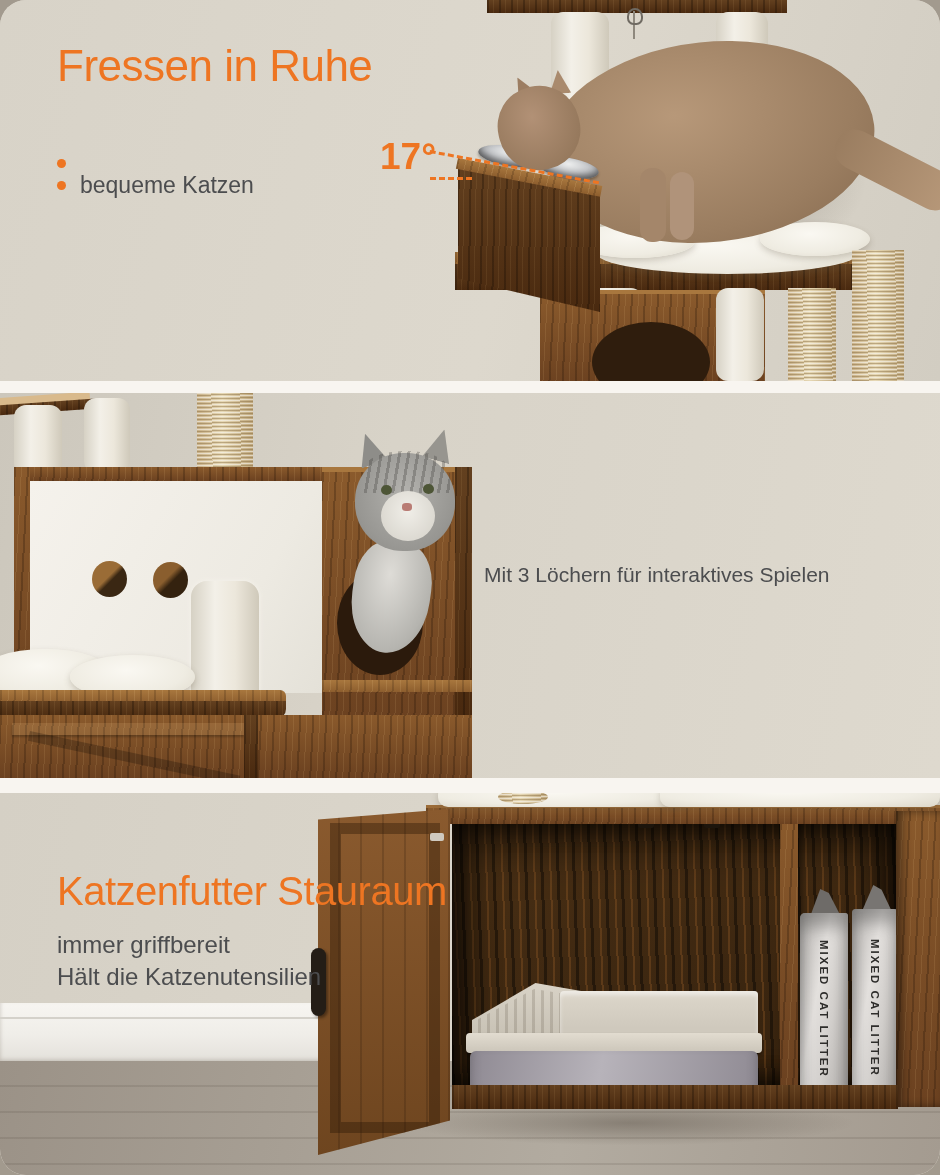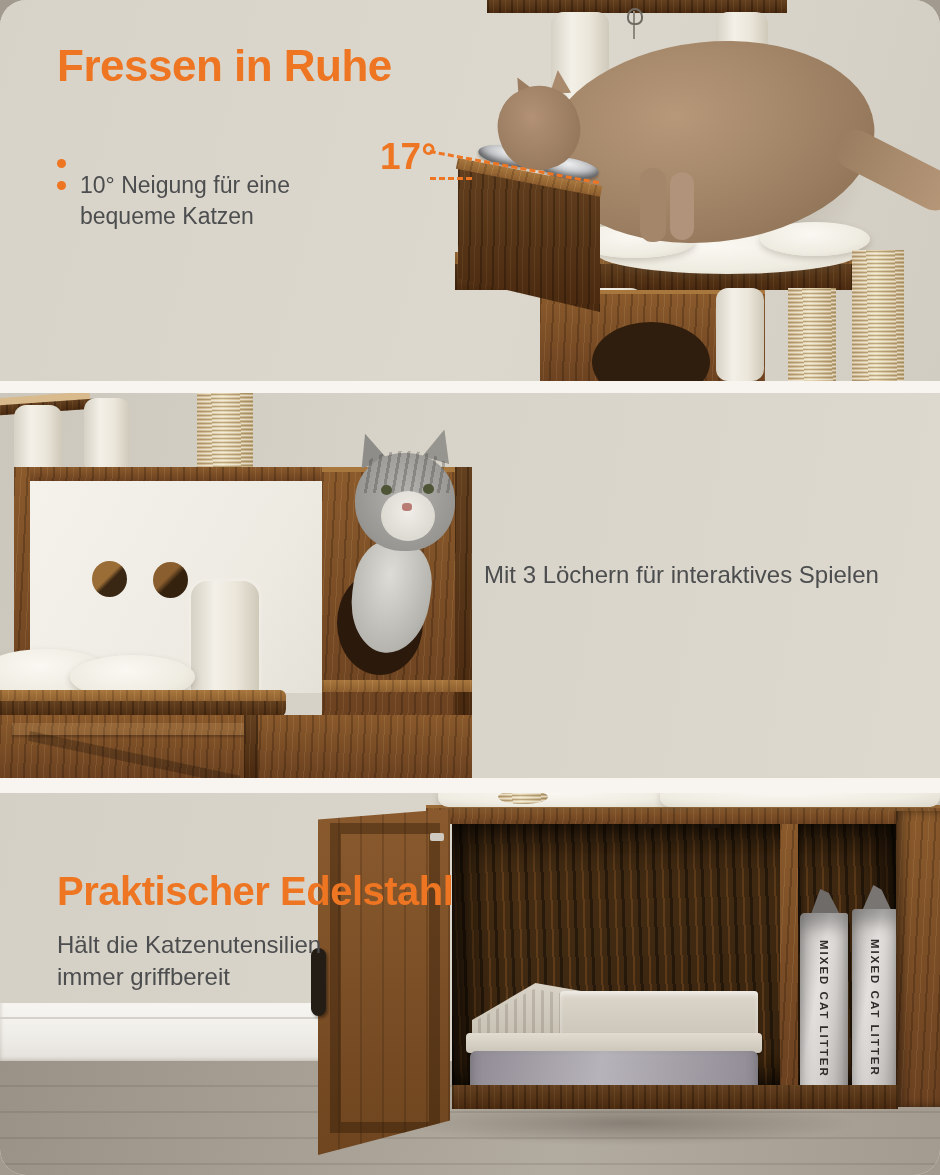--- a/index.html
+++ b/index.html
@@ -18,21 +18,21 @@
   .wall2{inset:0;background:linear-gradient(100deg,#ccc7bc 0%,#d8d3c8 40%,#ded9ce 100%);}
   .wall3{inset:0;background:linear-gradient(100deg,#d5d0c5 0%,#dcd7cc 60%,#d0cbc0 100%);}
   .wood-light{background-image:repeating-linear-gradient(93deg,rgba(30,15,4,.18) 0 2px,rgba(0,0,0,0) 2px 8px,rgba(255,220,160,.12) 8px 9px,rgba(0,0,0,0) 9px 14px),linear-gradient(180deg,#a8773e,#8d5e2e);}
   .wood-mid{background-image:repeating-linear-gradient(93deg,rgba(30,15,4,.25) 0 2px,rgba(0,0,0,0) 2px 7px,rgba(255,215,150,.10) 7px 8px,rgba(0,0,0,0) 8px 13px),linear-gradient(180deg,#8a5a2c,#6b4120);}
   .wood-dark{background-image:repeating-linear-gradient(91deg,rgba(20,10,2,.3) 0 2px,rgba(0,0,0,0) 2px 6px,rgba(255,210,140,.08) 6px 7px,rgba(0,0,0,0) 7px 12px),linear-gradient(180deg,#63401f,#49290f);}
   .wood-interior{background-image:repeating-linear-gradient(88deg,rgba(0,0,0,.40) 0 3px,rgba(0,0,0,0) 3px 9px,rgba(170,105,45,.28) 9px 11px,rgba(0,0,0,0) 11px 16px),linear-gradient(160deg,#4a3015,#33200d);box-shadow:inset 0 25px 45px rgba(0,0,0,.55),inset 0 -12px 25px rgba(0,0,0,.4),inset 18px 0 30px rgba(0,0,0,.45),inset -18px 0 30px rgba(0,0,0,.45);}
   .sisal{background-image:repeating-linear-gradient(178deg,rgba(255,255,255,.5) 0 1px,rgba(0,0,0,0) 1px 2px,rgba(120,90,45,.38) 2px 3px,rgba(0,0,0,0) 3px 4px),linear-gradient(90deg,#c9b28a,#e6d8b5 45%,#bfa87e);}
   .plush{background:linear-gradient(90deg,#d6d1c4 0%,#f3f0e8 35%,#ece7db 65%,#cfc9ba 100%);border-radius:12px;}
   .fluff{background:radial-gradient(ellipse at 45% 35%,#faf8f2 0%,#efece2 60%,#ddd8ca 100%);border-radius:50%;box-shadow:0 3px 6px rgba(90,80,60,.25);}
   .floor{background-image:repeating-linear-gradient(180deg,rgba(0,0,0,0) 0 24px,rgba(60,50,40,.12) 24px 26px),linear-gradient(100deg,#9b9287,#b2aba0 60%,#a49b90);}
-  .heading{color:var(--accent-orange);font-weight:bold;line-height:1.2;letter-spacing:-.5px;}
+  .heading{color:var(--accent-orange);font-weight:normal;line-height:1.2;letter-spacing:-.5px;}
   .h-xl{font-size:44px;}
   .h-l{font-size:40px;}
   .body-text{color:var(--text-dark);font-size:24px;line-height:32px;}
   .bullets{list-style:none;margin:0;padding:0;}
   .bullets li{display:flex;gap:14px;margin:0 0 2px 0;}
   .dot{width:9px;height:9px;border-radius:50%;background:var(--accent-orange);margin-top:11px;flex:none;}
   .bl{color:var(--text-dark);font-size:23px;line-height:31px;}
   .angle-label{color:var(--accent-orange);font-size:37px;font-weight:bold;}
   .dash{border-top:3.5px dashed var(--accent-orange);transform-origin:0 0;}
   .steel{background:radial-gradient(ellipse at 50% 30%,#eceded 0%,#c6c8cb 45%,#85878b 100%);border-radius:50%;box-shadow:inset 0 -4px 6px rgba(0,0,0,.45),0 2px 3px rgba(0,0,0,.3);}
@@ -91,21 +91,20 @@
     </div>
     <ul class="abs bullets" style="left:57px;top:148px;">
       <li>
         <span class="dot"></span>
         <div>
         </div>
       </li>
       <li>
         <span class="dot"></span>
         <div>
-          <div class="bl">10° Neigung für eine</div>
           <div class="bl">bequeme Katzen</div>
         </div>
       </li>
     </ul>
   </section>
 
   <div class="divider" style="height:12px;"></div>
 
   <section class="sec" style="height:385px;">
     <div class="abs wall2"></div>
@@ -139,21 +138,21 @@
     <div class="abs fluff" style="left:-20px;top:256px;width:130px;height:48px;"></div>
     <div class="abs fluff" style="left:70px;top:262px;width:125px;height:44px;"></div>
     <div class="abs wood-light" style="left:0;top:297px;width:286px;height:13px;border-radius:0 6px 0 0;"></div>
     <div class="abs wood-dark" style="left:0;top:308px;width:286px;height:18px;border-radius:0 0 10px 0;"></div>
     <div class="abs wood-light" style="left:322px;top:287px;width:150px;height:12px;"></div>
     <div class="abs wood-mid" style="left:0;top:322px;width:472px;height:63px;"></div>
     <div class="abs" style="left:12px;top:330px;width:232px;height:12px;background:rgba(255,215,150,.14);box-shadow:0 2px 2px rgba(0,0,0,.25);"></div>
     <div class="abs" style="left:30px;top:338px;width:215px;height:10px;background:rgba(0,0,0,.22);transform:rotate(12deg);transform-origin:0 0;"></div>
     <div class="abs wood-dark" style="left:244px;top:322px;width:14px;height:63px;"></div>
 
-    <div class="abs body-text" style="left:484px;top:166px;font-size:24px;">Mit 3 Löchern für interaktives Spielen</div>
+    <div class="abs body-text" style="left:484px;top:166px;font-size:21px;">Mit 3 Löchern für interaktives Spielen</div>
   </section>
 
   <div class="divider" style="height:15px;"></div>
 
   <section class="sec" style="height:382px;">
     <div class="abs wall3"></div>
     <div class="abs" style="left:0;top:210px;width:345px;height:60px;background:linear-gradient(180deg,#f7f5f1 0%,#efede8 55%,#e3e0da 100%);box-shadow:inset 0 -3px 4px rgba(120,110,95,.35);"></div>
     <div class="abs" style="left:0;top:224px;width:345px;height:2px;background:#d4d1ca;"></div>
     <div class="abs floor" style="left:0;top:268px;width:940px;height:114px;"></div>
 
@@ -184,20 +183,20 @@
     <div class="abs sisal" style="left:498px;top:-3px;width:50px;height:14px;border-radius:50%;"></div>
 
     <div class="abs" style="left:318px;top:16px;width:132px;height:346px;clip-path:polygon(0 3%,100% 0,100% 90%,0 100%);background-image:repeating-linear-gradient(90deg,rgba(0,0,0,0) 0 20px,rgba(30,15,4,.18) 20px 22px),linear-gradient(180deg,#8a5a2e,#6e451f);">
       <div class="abs" style="left:12px;top:14px;right:10px;bottom:22px;border:11px solid rgba(40,22,6,.38);"></div>
     </div>
     <div class="abs" style="left:311px;top:155px;width:15px;height:68px;border-radius:8px;background:#241d16;box-shadow:2px 2px 3px rgba(0,0,0,.4);"></div>
     <div class="abs" style="left:430px;top:40px;width:14px;height:8px;background:#cfc9bf;border-radius:2px;"></div>
     <div class="abs wood-mid" style="left:896px;top:18px;width:44px;height:296px;box-shadow:inset 6px 0 10px rgba(0,0,0,.45);"></div>
     <div class="abs wood-dark" style="left:452px;top:292px;width:446px;height:24px;"></div>
 
-    <div class="abs heading h-l" style="left:57px;top:74px;">Praktischer Edelstahl</div>
+    <div class="abs heading h-l" style="left:57px;top:74px;">Katzenfutter Stauraum</div>
     <div class="abs body-text" style="left:57px;top:136px;">
+      <div>immer griffbereit</div>
       <div>Hält die Katzenutensilien</div>
-      <div>immer griffbereit</div>
     </div>
   </section>
 
 </div>
 
 </body></html>

